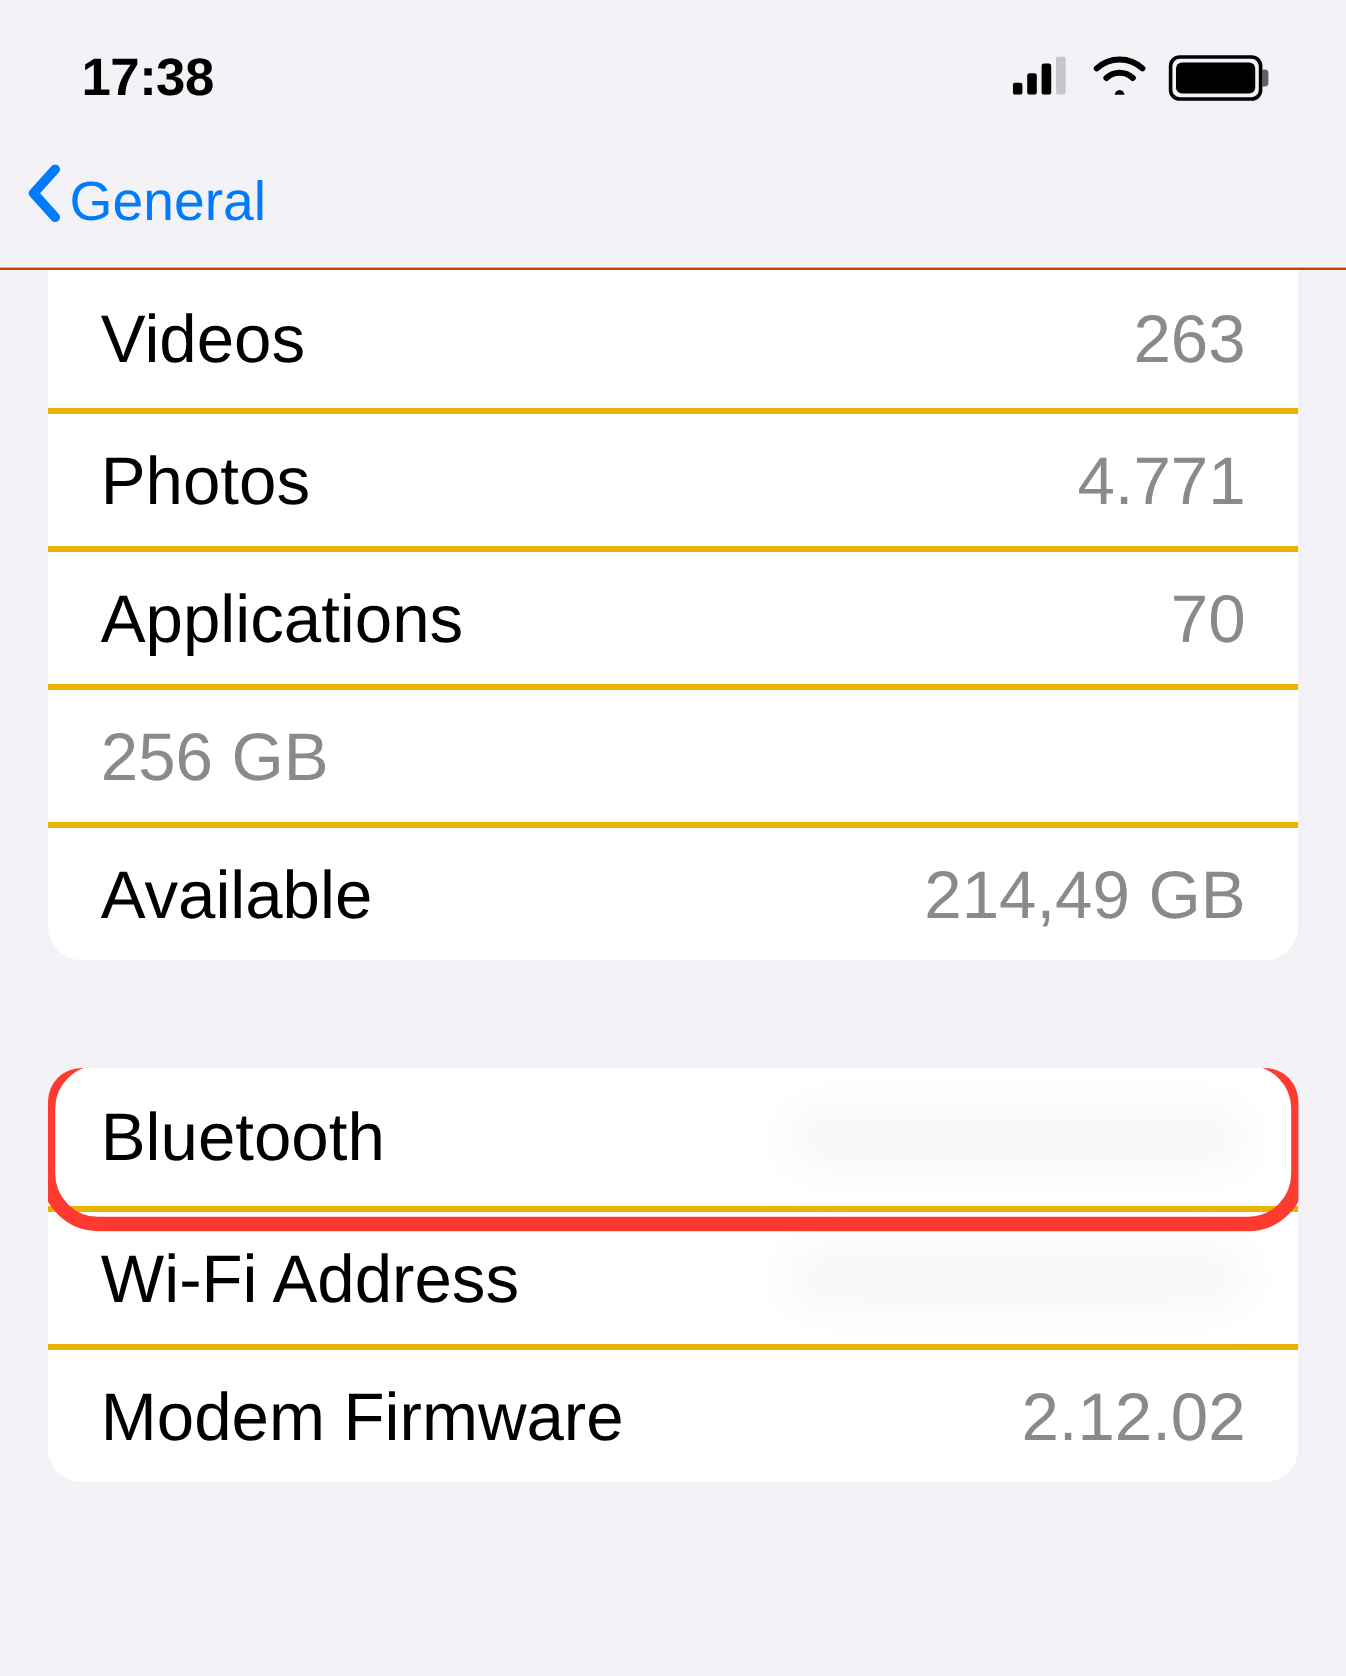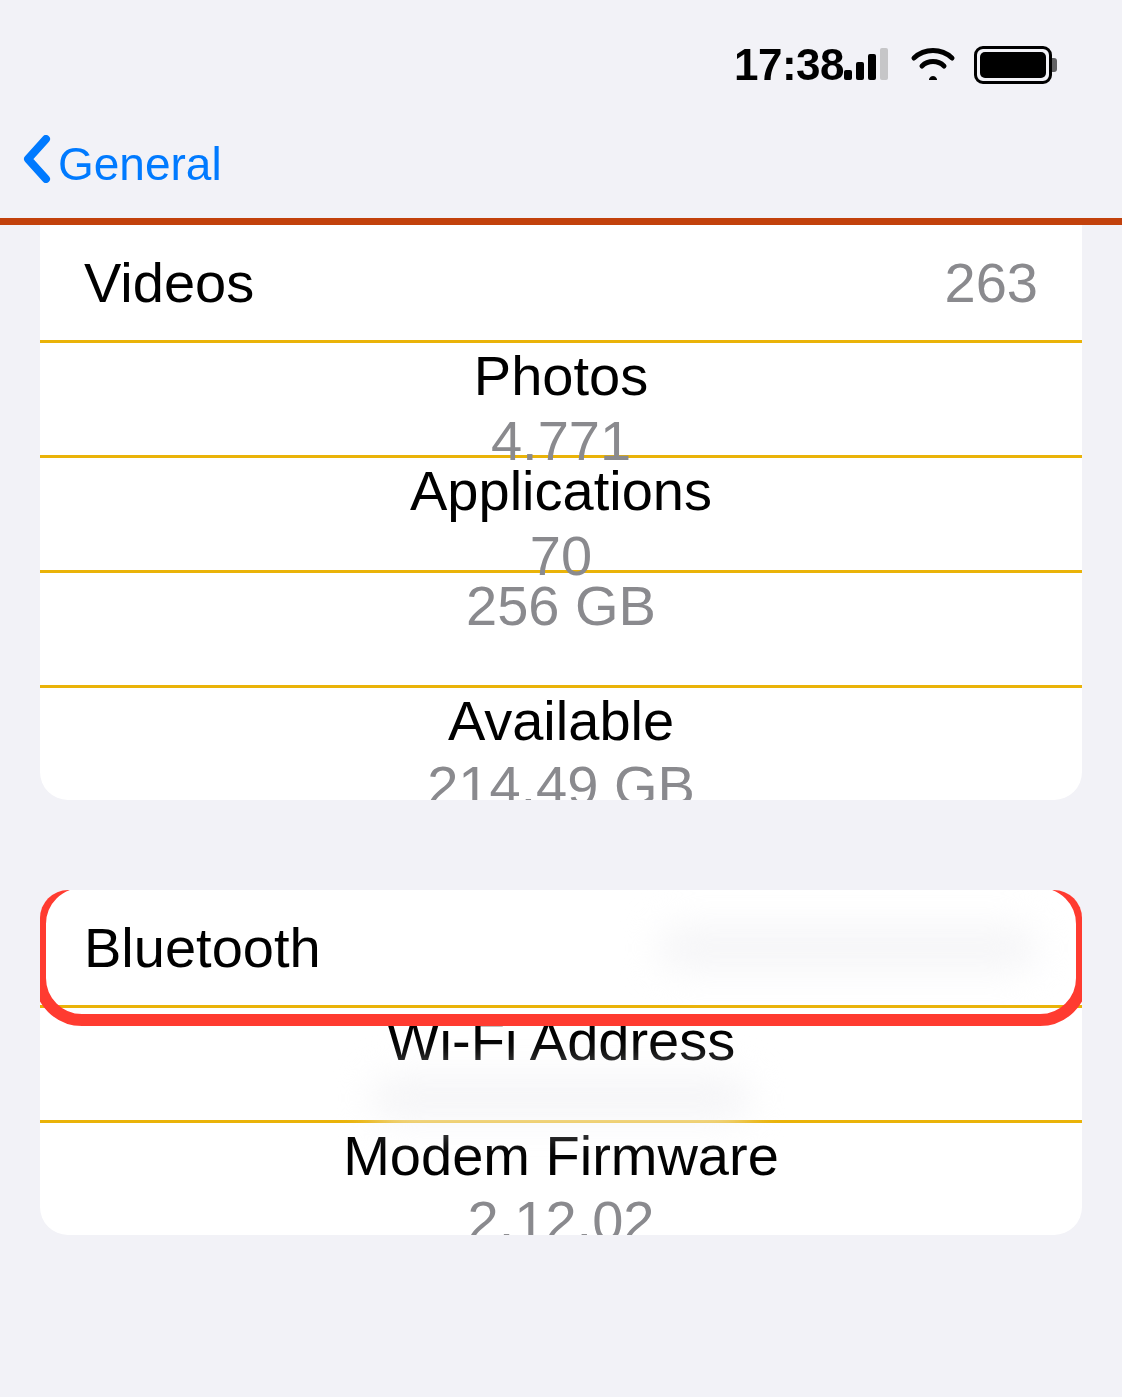--- a/index.html
+++ b/index.html
@@ -8,23 +8,23 @@
     height: 1397px;
     font-family: -apple-system, "SF Pro Text", "Helvetica Neue", Arial, sans-serif;
     background: #f2f2f7;
     color: #000;
     overflow: hidden;
   }
 
   
   .status-bar {
     display: flex;
-    justify-content: flex-end;
-    align-items: center;
-    padding: 40px 70px 20px 90px;
+    justify-content: space-between;
+    align-items: center;
+    padding: 40px 70px 20px 68px;
     font-size: 44px;
     font-weight: 700;
     letter-spacing: -0.5px;
   }
   .status-right {
     display: flex;
     align-items: center;
     gap: 18px;
   }
   .battery {
@@ -55,21 +55,21 @@
     height: 100%;
     border-radius: 5px;
   }
 
   
   .nav-bar {
     position: relative;
     height: 115px;
     display: flex;
     align-items: center;
-    border-bottom: 7px solid #c2410c;
+    border-bottom: 2px solid #c2410c;
     background: #f2f2f7;
   }
   .back-btn {
     position: absolute;
     left: 20px;
     display: flex;
     align-items: center;
     color: #007aff;
     font-size: 46px;
     font-weight: 500;
@@ -101,22 +101,21 @@
   }
   .row {
     display: flex;
     justify-content: space-between;
     align-items: center;
     padding: 0 44px;
     height: 115px;
     font-size: 56px;
   }
   .row + .row {
-    border-top: 3px solid #eab308;
-    flex-direction: column;
+    border-top: 5px solid #eab308;
   }
   .row .label {
     font-weight: 500;
     color: #000;
   }
   .row .value {
     color: #8a8a8e;
     font-weight: 400;
   }
   .value.blurred {

